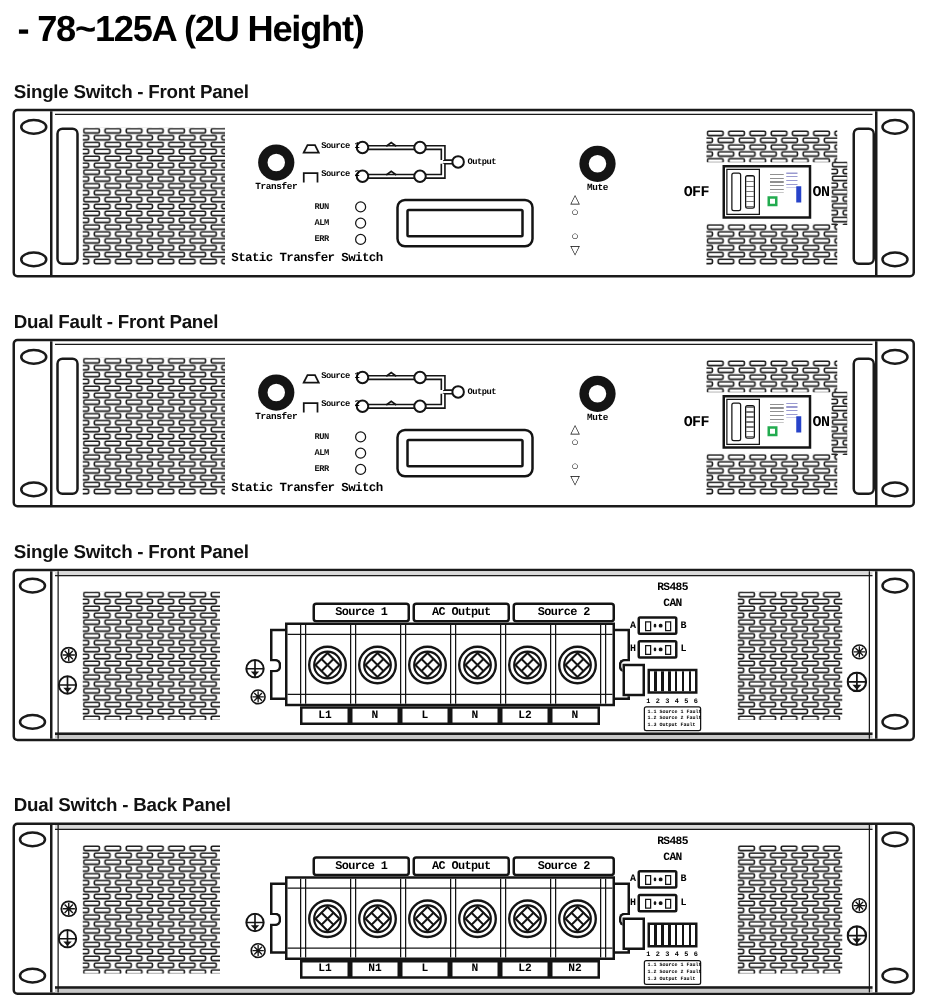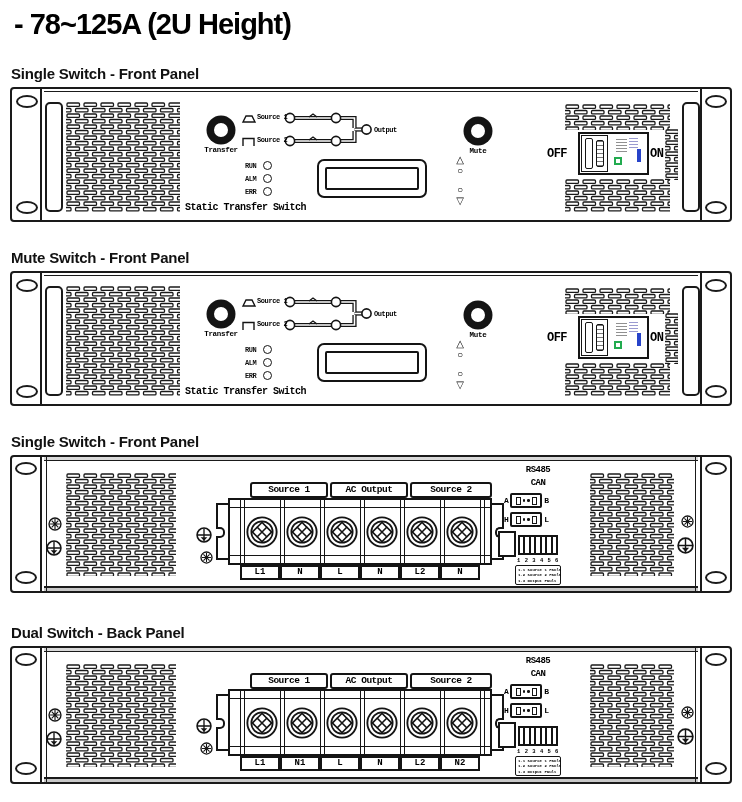--- a/index.html
+++ b/index.html
@@ -8,21 +8,21 @@
     font-family:"Liberation Sans", sans-serif;color:#111;
     position:relative;
   }
   .page-title{
     margin:8px 0 0 14px;font-size:29px;font-weight:700;letter-spacing:-1px;color:#000;
   }
   .sec-label{
     margin:27px 0 5px 11px;font-size:15px;font-weight:600;color:#111;letter-spacing:-0.2px;
   }
   .sec-label.first{margin-top:24px;}
-  .sec-label.last{margin-top:31px;}
+  .sec-label.last{margin-top:43px;}
 
   
   .panel{
     position:relative;margin-left:10px;width:722px;background:#fff;
     border:2px solid #1a1a1a;border-radius:4px;box-sizing:border-box;
   }
   .panel *{box-sizing:border-box;}
   .fp{height:135px;}
   .bp{height:138px;}
   .abs{position:absolute;}
@@ -34,21 +34,21 @@
   .ear.eright{right:0;width:30px;border-left:2px solid #1a1a1a;}
   .vent{position:absolute;}
 
   
   .fp-topline{position:absolute;left:32px;right:32px;top:2px;border-top:1.5px solid #1a1a1a;}
   .fp-handle{position:absolute;top:13px;width:18px;height:110px;border:2px solid #1a1a1a;border-radius:5px;background:#fff;}
   .knob{position:absolute;width:26px;height:26px;border:6px solid #141414;border-radius:50%;box-shadow:0 0 0 1.5px #141414;background:#fff;}
   .klabel{position:absolute;font-size:7.5px;letter-spacing:-0.3px;text-align:center;color:#000;}
   .wl{position:absolute;font-size:7px;letter-spacing:-0.4px;white-space:nowrap;color:#000;}
   .led-block{position:absolute;left:233px;top:70px;width:48px;}
-  .led-row{display:flex;justify-content:flex-start;align-items:center;gap:7px;height:13px;}
+  .led-row{display:flex;justify-content:flex-end;align-items:center;gap:21px;height:13px;}
   .led-row .lbl{font-size:7px;letter-spacing:-0.4px;}
   .led-dot{width:9px;height:9px;border:1.6px solid #141414;border-radius:50%;background:#fff;}
   .lcd{position:absolute;left:305px;top:70px;width:110px;height:39px;border:2.5px solid #141414;border-radius:7px;background:#fff;}
   .lcd-in{position:absolute;left:6px;right:6px;top:6px;bottom:6px;border:2px solid #141414;border-radius:2px;}
   .brand{position:absolute;left:173px;top:113px;font-size:10px;letter-spacing:-0.5px;color:#000;}
   .navcol{position:absolute;left:440px;top:66px;width:16px;display:flex;flex-direction:column;align-items:center;line-height:1;font-size:10px;color:#000;}
   .navcol span{display:block;}
   .navcol .g1{margin-bottom:1px;}
   .navcol .g2{margin-bottom:9px;}
   .navcol .g3{margin-bottom:1px;}
@@ -221,21 +221,21 @@
   </div>
   <span class="offon mono" style="left:638px;width:16px">ON</span>
 
   <div class="fp-handle" style="left:670px"></div>
   <div class="ear eright">
     <div class="oval" style="right:3px;top:6px"></div>
     <div class="oval" style="right:3px;top:112px"></div>
   </div>
 </div>
 
-<div class="sec-label">Mute Switch - Front Panel</div>
+<div class="sec-label">Dual Fault - Front Panel</div>
 
 <div class="panel fp">
   <div class="fp-topline"></div>
   <div class="ear eleft">
     <div class="oval" style="left:4px;top:6px"></div>
     <div class="oval" style="left:4px;top:112px"></div>
   </div>
   <div class="fp-handle" style="left:33px"></div>
   <svg class="vent" style="left:54px;top:13px;width:114px;height:110px">
       <rect width="100%" height="100%" fill="url(#brick)"></rect>

